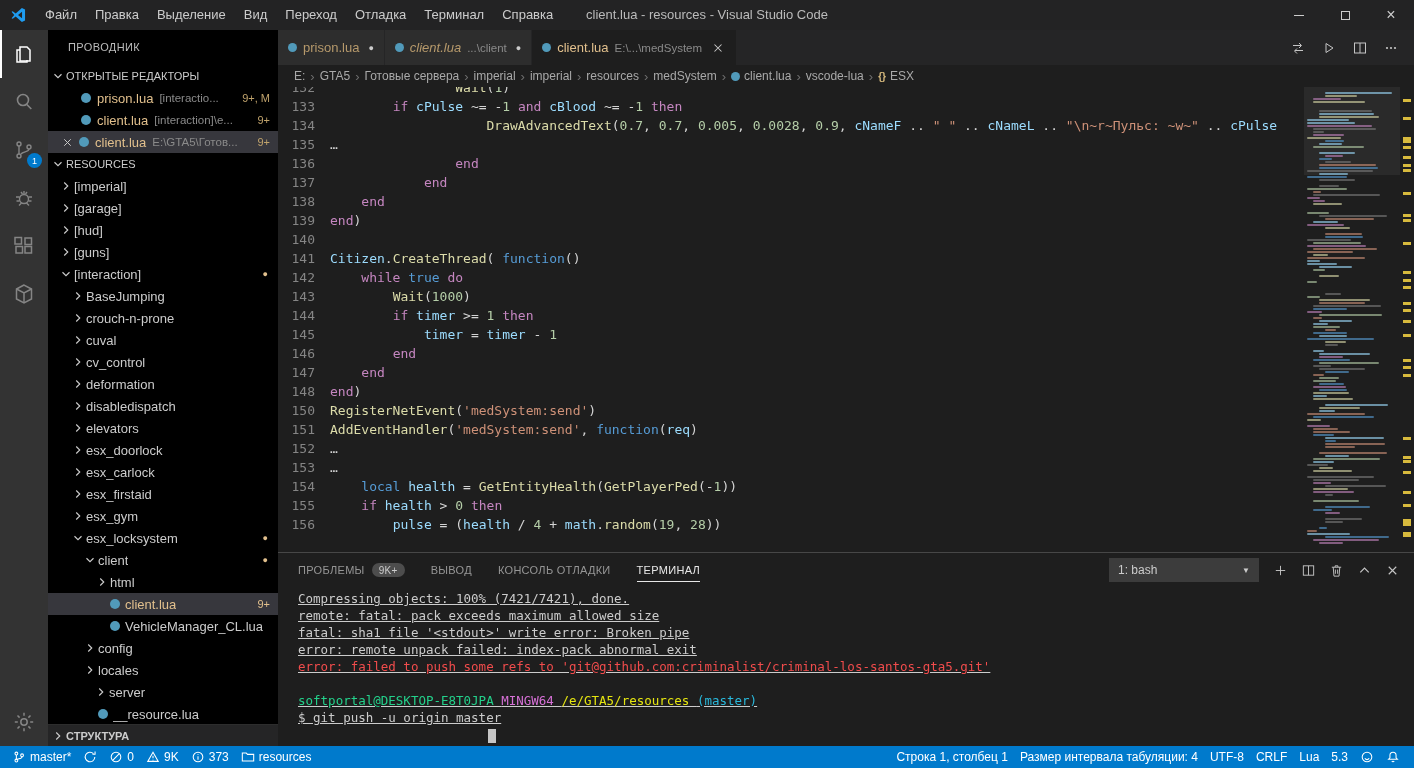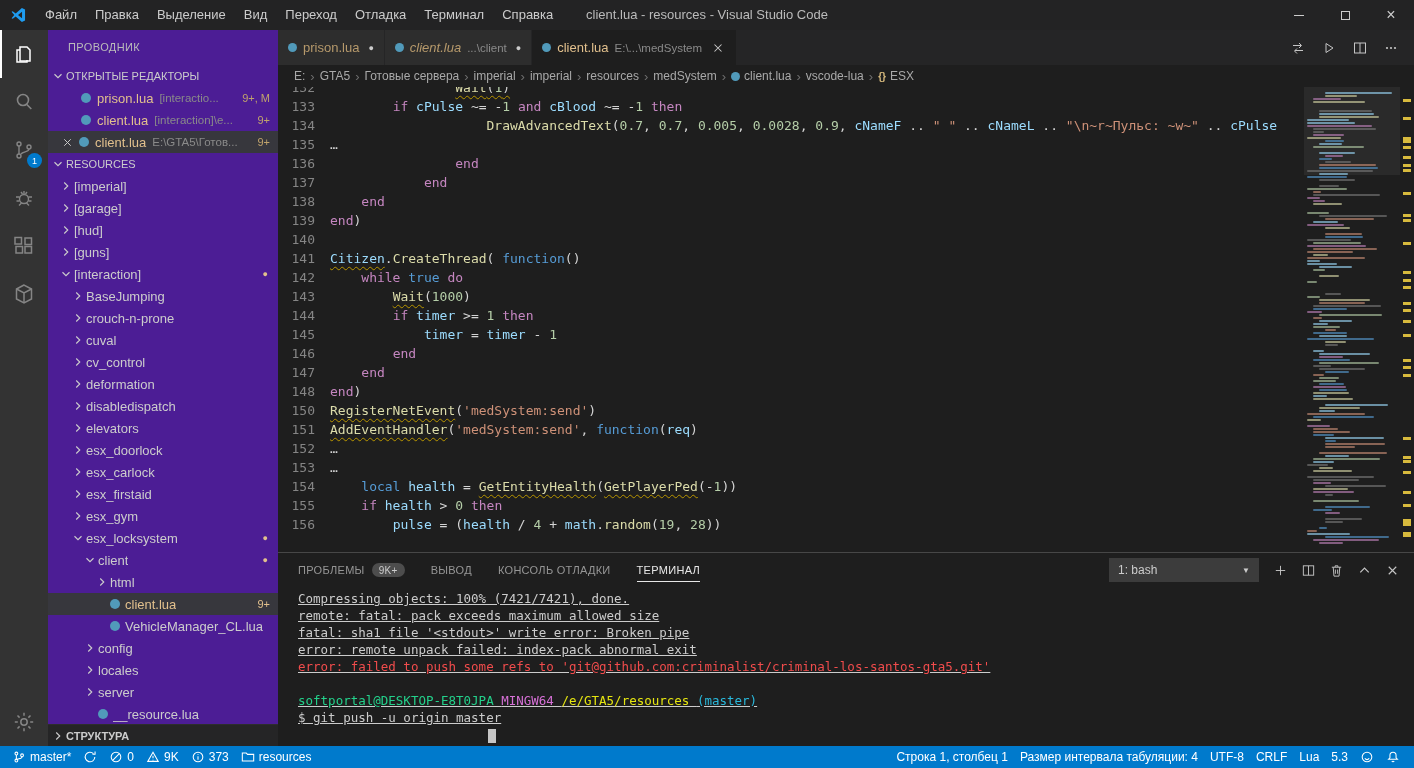--- a/index.html
+++ b/index.html
@@ -24,21 +24,21 @@
 
   
   .activitybar{width:48px;background:#333333;display:flex;flex-direction:column;justify-content:space-between;flex:none;}
   .ab-item{height:48px;display:flex;align-items:center;justify-content:center;color:#858585;position:relative;cursor:pointer;}
   .ab-item.active{color:#ffffff;box-shadow:inset 2px 0 0 #ffffff;}
   .ab-item svg{width:24px;height:24px;display:block;}
   .ab-badge{position:absolute;right:6px;bottom:6px;background:#007acc;color:#fff;border-radius:50%;
             min-width:15px;height:15px;font-size:9px;display:flex;align-items:center;justify-content:center;padding:0 2px;}
 
   
-  .sidebar{width:230px;background:#4c1d95;position:relative;overflow:hidden;flex:none;}
+  .sidebar{width:230px;background:#000000;position:relative;overflow:hidden;flex:none;}
   .sb-title{height:35px;line-height:35px;padding-left:20px;font-size:11px;color:#bbbbbb;letter-spacing:.4px;}
   .section-header{height:22px;display:flex;align-items:center;font-size:11px;font-weight:400;color:#cccccc;cursor:pointer;}
   .sec-chev{width:16px;height:16px;display:flex;align-items:center;justify-content:center;color:#cccccc;margin-left:2px;}
   .sec-chev svg{width:14px;height:14px;}
   .oe-row{height:22px;display:flex;align-items:center;font-size:13px;padding-left:33px;overflow:hidden;white-space:nowrap;cursor:pointer;}
   .oe-row.sel{background:#37373d;padding-left:13px;}
   .oe-close{width:14px;margin-right:4px;color:#cccccc;flex:none;}
   .oe-close svg{width:13px;height:13px;display:block;}
   .lua-dot{width:10px;height:10px;border-radius:50%;background:#519aba;flex:none;margin-right:6px;}
   .oe-name{color:#cccccc;flex:none;}
@@ -82,21 +82,21 @@
   .sym-ic{color:#d7ba7d;font-size:10px;font-weight:700;margin-right:4px;}
 
   
   .editor-wrap{position:relative;flex:1;overflow:hidden;background:#1e1e1e;}
   #code{position:absolute;top:-9px;left:0;right:0;font-family:"DejaVu Sans Mono",monospace;font-size:13px;line-height:19px;}
   .code-line{height:19px;display:flex;}
   .ln{width:52px;flex:none;text-align:right;padding-right:15px;color:#858585;}
   .ct{white-space:pre;}
   .tk-p{color:#d4d4d4;}.tk-k{color:#c586c0;}.tk-b{color:#569cd6;}.tk-f{color:#dcdcaa;}
   .tk-v{color:#9cdcfe;}.tk-n{color:#b5cea8;}.tk-s{color:#ce9178;}
-  .sq{text-decoration:underline;text-decoration-style:wavy;text-decoration-color:#b89500;text-decoration-thickness:1px;text-underline-offset:3px;text-align:center;}
+  .sq{text-decoration-style:wavy;text-decoration-color:#b89500;text-decoration-thickness:1px;text-underline-offset:3px;text-align:center;}
   .minimap{position:absolute;top:0;right:14px;width:96px;height:100%;background:#1e1e1e;}
   .mm-bar{position:absolute;height:2px;border-radius:1px;opacity:.6;}
   .mm-slider{position:absolute;top:0;left:0;right:0;height:88px;background:rgba(121,121,121,.14);}
   .overview{position:absolute;top:0;right:0;width:14px;height:100%;background:#1e1e1e;}
   .ov-mark{position:absolute;left:3px;width:8px;height:3px;background:#d7ba3d;}
 
   
   .panel{height:194px;border-top:1px solid #474747;background:#1e1e1e;flex:none;display:flex;flex-direction:column;}
   .panel-header{height:34px;display:flex;align-items:center;padding:0 14px 0 20px;flex:none;}
   .ptabs{display:flex;align-items:center;height:34px;}
@@ -462,21 +462,21 @@
             <span class="tree-label">config</span>
           </div>
           <div class="tree-row" style="padding-left: 34px;">
             <span class="tw">
               <svg viewBox="0 0 16 16">
                 <path d="M6 4l4 4-4 4" fill="none" stroke="currentColor" stroke-width="1.3"></path>
               </svg>
             </span>
             <span class="tree-label">locales</span>
           </div>
-          <div class="tree-row" style="padding-left: 34px;">
+          <div class="tree-row" style="padding-left: 45px;">
             <span class="tw">
               <svg viewBox="0 0 16 16">
                 <path d="M6 4l4 4-4 4" fill="none" stroke="currentColor" stroke-width="1.3"></path>
               </svg>
             </span>
             <span class="tree-label">server</span>
           </div>
           <div class="tree-row" style="padding-left: 34px;">
             <span class="tw"></span>
             <span class="lua-dot"></span>

